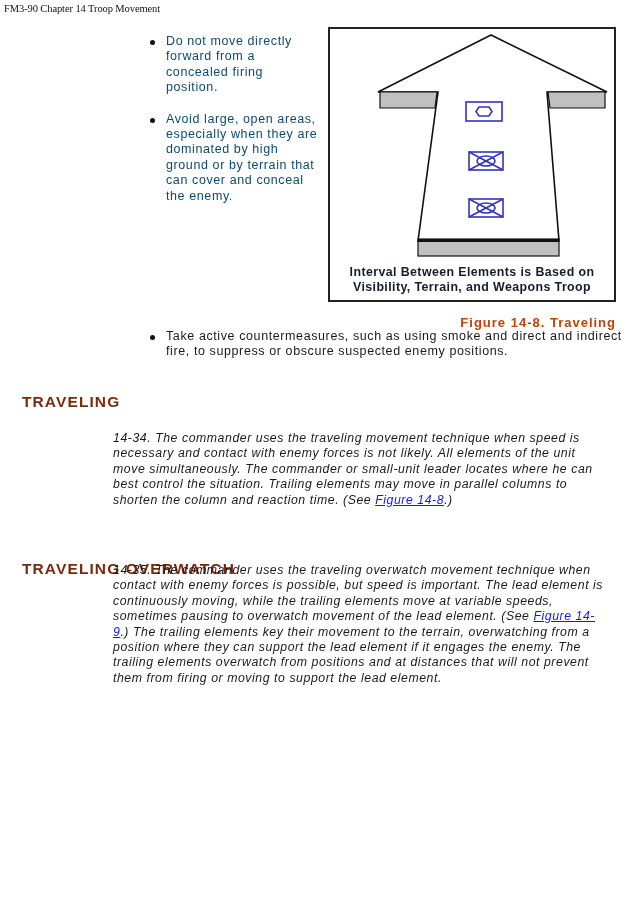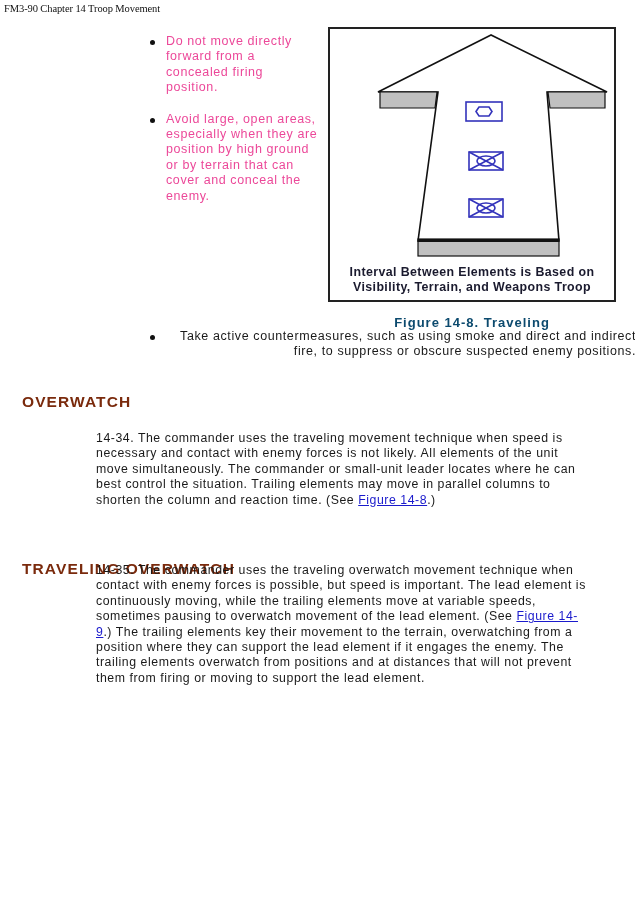--- a/index.html
+++ b/index.html
@@ -1,43 +1,43 @@
 <!DOCTYPE html>
 <html><head>
 <meta charset="utf-8">
 <style>
   html, body { margin: 0; padding: 0; background: #ffffff; }
   body { width: 635px; height: 898px; position: relative; overflow: hidden; font-family: "Liberation Sans", sans-serif; color: #1a1a1a; }
   .running-header { position: absolute; left: 4px; top: 3px; font-family: "Liberation Serif", serif; font-size: 10.5px; color: #111; letter-spacing: -0.1px; text-align: center; }
   .bullets { position: absolute; left: 148px; top: 34px; width: 170px; margin: 0; padding: 0; list-style: none; }
-  .bullet { position: relative; padding-left: 18px; font-size: 12.5px; line-height: 15.4px; letter-spacing: 0.6px; margin-bottom: 16px; color: #ec4899; }
+  .bullet { position: relative; padding-left: 18px; font-size: 12.5px; line-height: 15.4px; letter-spacing: 0.6px; margin-bottom: 16px; color: #0c4a6e; }
   .bullet .dot { position: absolute; left: 2px; top: 6px; width: 5px; height: 5px; border-radius: 50%; background: #111; }
-  .bullet-wide { position: absolute; left: 148px; top: 329px; width: 470px; padding-left: 18px; font-size: 12.5px; line-height: 15.4px; letter-spacing: 0.6px; color: #1a1a1a; text-align: right; }
+  .bullet-wide { position: absolute; left: 148px; top: 329px; width: 470px; padding-left: 18px; font-size: 12.5px; line-height: 15.4px; letter-spacing: 0.6px; color: #1a1a1a; }
   .bullet-wide .dot { position: absolute; left: 2px; top: 6px; width: 5px; height: 5px; border-radius: 50%; background: #111; }
   .figure { position: absolute; left: 328px; top: 27px; width: 288px; height: 275px; border: 2px solid #222; box-sizing: border-box; background: #fff; }
   .figure svg { position: absolute; left: 0; top: 0; }
   .figure-note { position: absolute; left: 0; right: 0; top: 236px; text-align: center; font-weight: bold; font-size: 12.4px; line-height: 15px; letter-spacing: 0.4px; color: #1a1a2e; }
-  .figure-caption { position: absolute; left: 328px; top: 315px; width: 288px; text-align: center; font-weight: bold; font-size: 13px; letter-spacing: 1px; color: #0c4a6e; }
+  .figure-caption { position: absolute; left: 328px; top: 315px; width: 288px; text-align: right; font-weight: bold; font-size: 13px; letter-spacing: 1px; color: #c2410c; }
   .section-title { position: absolute; left: 22px; font-weight: bold; font-size: 15.5px; letter-spacing: 1.1px; color: #7a2a0c; margin: 0; }
-  .para { position: absolute; left: 96px; width: 492px; font-size: 12.3px; line-height: 15.4px; letter-spacing: 0.55px; color: #1a1a1a; margin: 0; }
+  .para { position: absolute; left: 113px; width: 492px; font-size: 12.3px; line-height: 15.4px; letter-spacing: 0.55px; color: #1a1a1a; margin: 0; font-style: italic; }
   .para a { color: #1a1acc; text-decoration: underline; }
 </style>
 </head>
 <body>
 
 <div class="running-header">FM3-90 Chapter 14 Troop Movement</div>
 
 <ul class="bullets">
   <li class="bullet">
     <span class="dot"></span>
     <span>Do not move directly forward from a concealed firing position.</span>
   </li>
   <li class="bullet">
     <span class="dot"></span>
-    <span>Avoid large, open areas, especially when they are position by high ground or by terrain that can cover and conceal the enemy.</span>
+    <span>Avoid large, open areas, especially when they are dominated by high ground or by terrain that can cover and conceal the enemy.</span>
   </li>
 </ul>
 
 <div class="bullet-wide">
   <span class="dot"></span>
   <span>Take active countermeasures, such as using smoke and direct and indirect fire, to suppress or obscure suspected enemy positions.</span>
 </div>
 
 <div class="figure">
   <svg width="284" height="271" viewBox="0 0 284 271">
@@ -71,17 +71,17 @@
     </g>
   </svg>
   <div class="figure-note">
     <div>Interval Between Elements is Based on</div>
     <div>Visibility, Terrain, and Weapons Troop</div>
   </div>
 </div>
 
 <div class="figure-caption">Figure 14-8. Traveling</div>
 
-<h2 class="section-title" style="top:393px;">OVERWATCH</h2>
+<h2 class="section-title" style="top:393px;">TRAVELING</h2>
 <p class="para" style="top:431px;"><span>14-34.   The commander uses the traveling movement technique when speed is necessary and contact with enemy forces is not likely. All elements of the unit move simultaneously. The commander or small-unit leader locates where he can best control the situation. Trailing elements may move in parallel columns to shorten the column and reaction time. (See </span><a href="#">Figure 14-8</a><span>.)</span></p>
 
 <h2 class="section-title" style="top:526px;margin-top:34px;">TRAVELING OVERWATCH</h2>
 <p class="para" style="top:563px;"><span>14-35.   The commander uses the traveling overwatch movement technique when contact with enemy forces is possible, but speed is important. The lead element is continuously moving, while the trailing elements move at variable speeds, sometimes pausing to overwatch movement of the lead element. (See </span><a href="#">Figure 14-9</a><span>.) The trailing elements key their movement to the terrain, overwatching from a position where they can support the lead element if it engages the enemy. The trailing elements overwatch from positions and at distances that will not prevent them from firing or moving to support the lead element.</span></p>
 
 </body></html>

